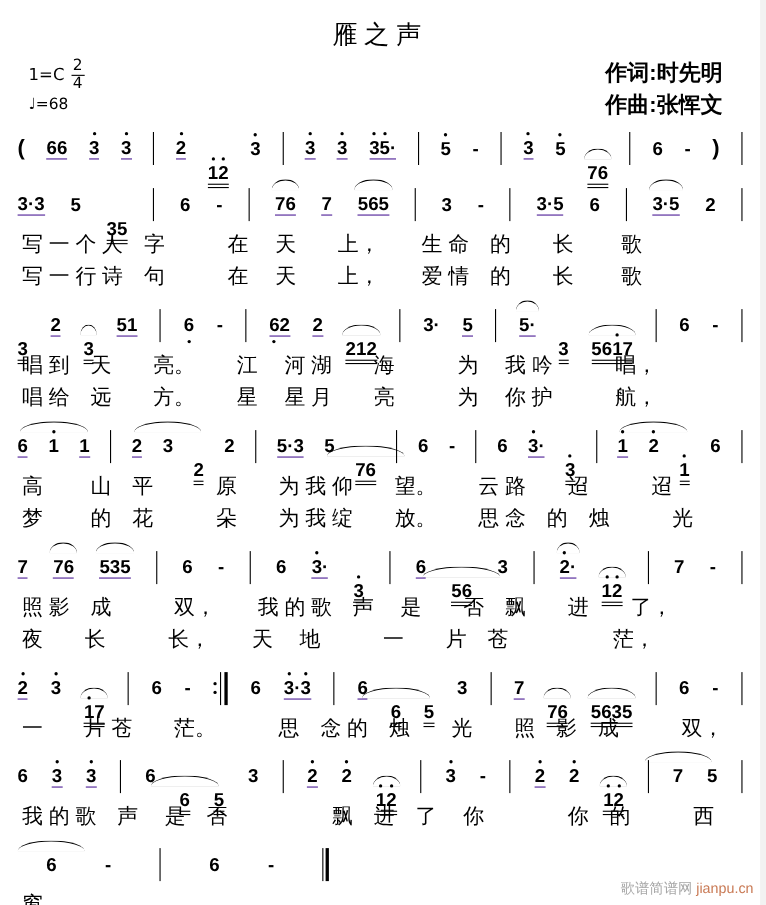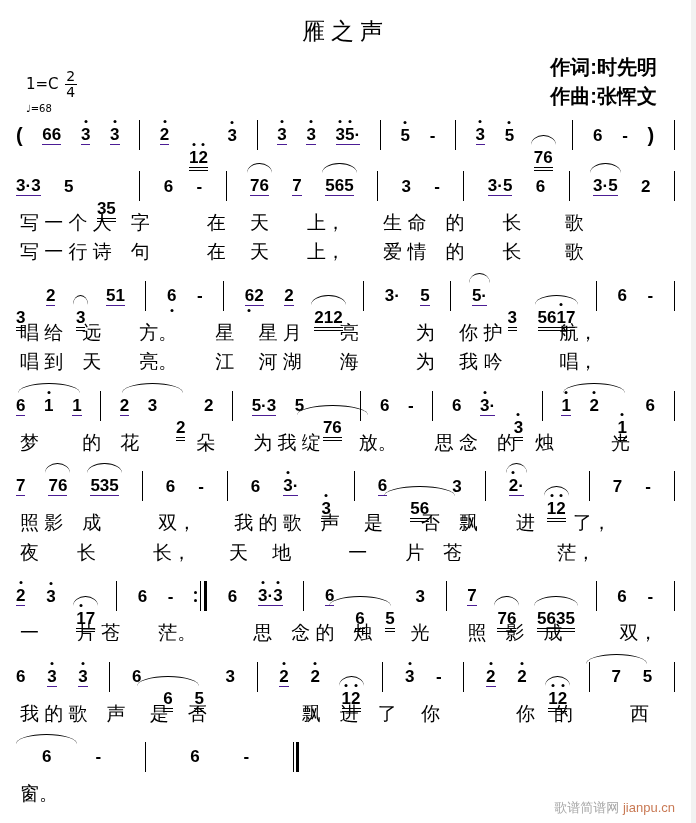--- a/index.html
+++ b/index.html
@@ -1,25 +1,25 @@
 <!DOCTYPE html>
 <html><head>
 <meta charset="utf-8">
 <style>
   html,body{margin:0;padding:0;background:#f2f2f2;}
   .page{position:relative;width:691px;height:823px;background:#ffffff;
         font-family:"Liberation Sans",sans-serif;color:#000;overflow:hidden;}
   .title{ text-align:center;font-family:"Liberation Serif",serif;
           font-size:23px;letter-spacing:6px;padding-top:16px;font-weight:500;}
   .hdr{position:relative;height:58px;margin-top:6px;}
-  .keyblock{position:absolute;left:26px;top:16px;font-size:15px;font-family:"DejaVu Sans",sans-serif;}
+  .keyblock{position:absolute;left:26px;top:0;font-size:15px;font-family:"DejaVu Sans",sans-serif;}
   .keyrow{display:flex;align-items:center;gap:6px;}
   .meter{display:inline-flex;flex-direction:column;align-items:center;line-height:1.05;font-size:14px;}
   .fl{width:12px;height:1px;background:#000;}
-  .temporow{margin-top:4px;font-size:10px;}
+  .temporow{margin-top:4px;font-size:14px;}
   .credits{position:absolute;right:34px;top:0;text-align:left;font-size:20px;font-weight:bold;line-height:1.45;}
   .score{padding:2px 8px 0 8px;}
   .system{margin-bottom:7px;}
   .mline{display:flex;align-items:center;justify-content:space-between;height:44px;padding:0 8px;}
   .system:last-of-type .mline{justify-content:flex-start;gap:44px;padding-left:34px;}
   .note{position:relative;font-weight:bold;font-size:17px;line-height:1;white-space:nowrap;}
   .u1{border-bottom:1px solid #4c1d95;}
   .u2{border-bottom:1px solid #000;margin-top:45px;}
   .u2::after{content:'';position:absolute;left:0;right:0;bottom:-4px;height:1px;background:#000;}
   .chr{position:relative;display:inline-block;padding:1px 0;}
@@ -31,21 +31,21 @@
   .bar{width:1px;height:30px;background:#000;flex:0 0 auto;}
   .barfinal{display:flex;gap:2px;align-items:center;flex:0 0 auto;}
   .barfinal .thin{width:1px;height:30px;background:#000;}
   .barfinal .thick{width:3px;height:30px;background:#000;}
   .rpt{display:flex;gap:3px;align-items:center;flex:0 0 auto;}
   .rpt .dots{display:flex;flex-direction:column;gap:5px;}
   .rpt .dots i{width:3px;height:3px;border-radius:50%;background:#000;}
   .paren{font-size:20px;font-weight:bold;}
   .lyr{font-size:19px;line-height:1.55;white-space:pre;padding-left:12px;
        font-family:"Liberation Sans",sans-serif;}
-  .wm{position:absolute;right:16px;bottom:6px;font-size:13px;}
+  .wm{position:absolute;right:6px;bottom:6px;font-size:13px;}
   .wm .site{color:#a7a7a7;}
   .wm .url{color:#c97a55;}
 </style>
 </head>
 <body>
 
 <div class="page">
   <div class="title">雁之声</div>
 
   <div class="hdr">
@@ -141,22 +141,22 @@
           <span class="note u1"><span class="chr">5</span></span>
           <span class="bar"></span>
           <span class="note u1"><span class="arc"></span><span class="chr">5</span><span class="chr">·</span></span>
           <span class="note u2"><span class="chr">3</span></span>
           <span class="note u2"><span class="arc"></span><span class="chr">5</span><span class="chr">6</span><span class="chr">1<span class="da"></span></span><span class="chr">7</span></span>
           <span class="bar"></span>
           <span class="note"><span class="chr">6</span></span>
           <span class="note"><span class="chr">-</span></span>
           <span class="bar"></span>
         </div>
+        <div class="lyr">唱 到　天　　亮。　　江　 河 湖　　海　　　为　 我 吟　　　唱，</div>
         <div class="lyr">唱 给　远　　方。　　星　 星 月　　亮　　　为　 你 护　　　航，</div>
-        <div class="lyr">唱 到　天　　亮。　　江　 河 湖　　海　　　为　 我 吟　　　唱，</div>
       </div>
       <div class="system">
         <div class="mline">
           <span class="note u1"><span class="chr">6</span></span>
           <span class="note"><span class="arc wide"></span><span class="chr">1<span class="da"></span></span></span>
           <span class="note u1"><span class="chr">1</span></span>
           <span class="bar"></span>
           <span class="note u1"><span class="chr">2</span></span>
           <span class="note"><span class="arc wide"></span><span class="chr">3</span></span>
           <span class="note u2"><span class="chr">2</span></span>
@@ -172,20 +172,21 @@
           <span class="note"><span class="chr">6</span></span>
           <span class="note u1"><span class="chr">3<span class="da"></span></span><span class="chr">·</span></span>
           <span class="note u2"><span class="chr">3<span class="da"></span></span></span>
           <span class="bar"></span>
           <span class="note u1"><span class="chr">1<span class="da"></span></span></span>
           <span class="note"><span class="arc wide"></span><span class="chr">2<span class="da"></span></span></span>
           <span class="note u2"><span class="chr">1<span class="da"></span></span></span>
           <span class="note"><span class="chr">6</span></span>
           <span class="bar"></span>
         </div>
+        <div class="lyr">高　　 山　平　　　原　　为 我 仰　　望。　　云 路　　迢　　　迢</div>
         <div class="lyr">梦　　 的　花　　　朵　　为 我 绽　　放。　　思 念　的　烛　　　光</div>
       </div>
       <div class="system">
         <div class="mline">
           <span class="note u1"><span class="chr">7</span></span>
           <span class="note u1"><span class="arc"></span><span class="chr">7</span><span class="chr">6</span></span>
           <span class="note u1"><span class="arc"></span><span class="chr">5</span><span class="chr">3</span><span class="chr">5</span></span>
           <span class="bar"></span>
           <span class="note"><span class="chr">6</span></span>
           <span class="note"><span class="chr">-</span></span>

